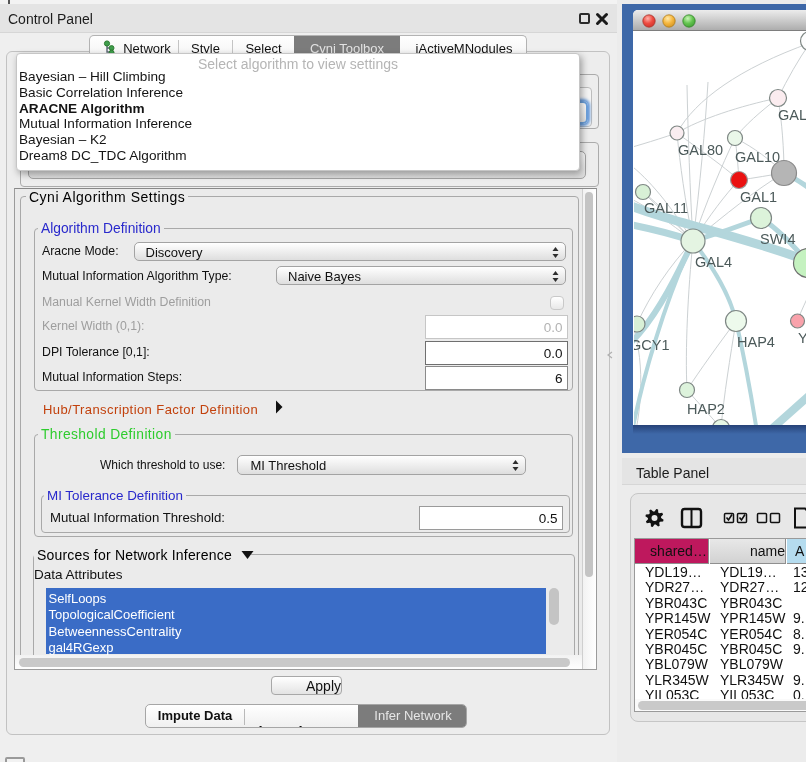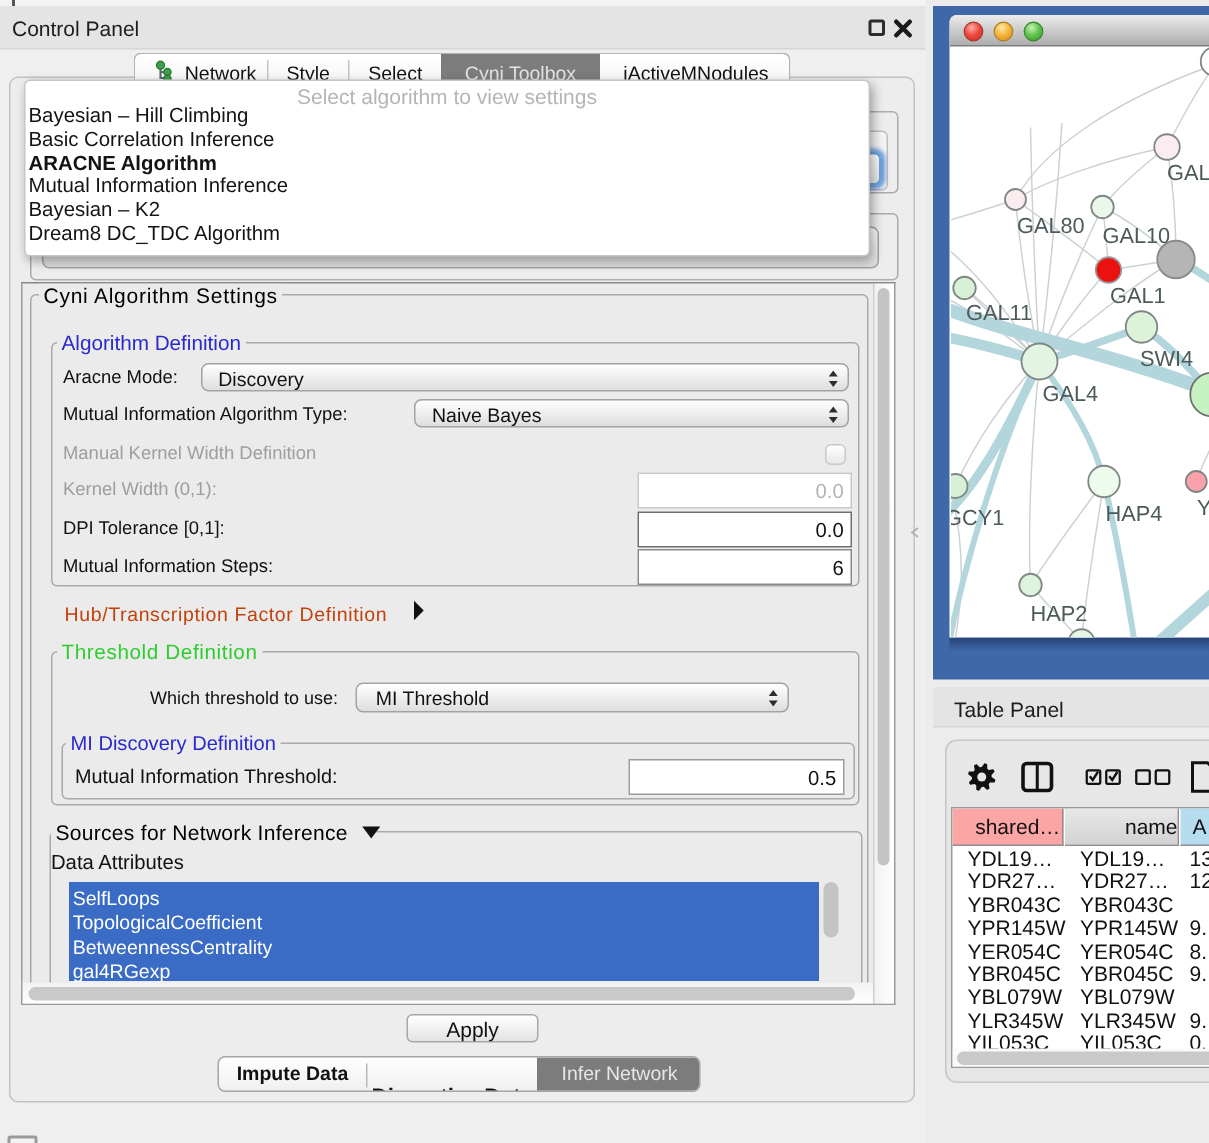--- a/index.html
+++ b/index.html
@@ -90,42 +90,42 @@
       </svg>
   <div class="grp" style="left:19px;top:245px;width:539px;height:103px">
         <span class="gt" style="left:3px;color:#2ecc2e;font-size:13.8px;letter-spacing:0.4px">Threshold Definition</span>
       </div>
   <div class="lbl" style="left:85px;top:269px;font-size:12px">Which threshold to use:</div>
   <div class="combo" style="left:222px;top:266px;width:289px;height:20px;padding-left:12.5px">MI Threshold<svg class="carr" width="7" height="11" viewBox="0 0 7 11">
           <path d="M3.5 0 L6.5 4 L0.5 4 Z" fill="#2e2e2e"></path>
           <path d="M3.5 11 L0.5 7 L6.5 7 Z" fill="#2e2e2e"></path>
         </svg></div>
   <div class="grp" style="left:26px;top:306px;width:529px;height:38px">
-        <span class="gt" style="left:2px;color:#2929cc;font-size:13.4px">MI Discovery Definition</span>
+        <span class="gt" style="left:2px;color:#2929cc;font-size:13.4px">MI Tolerance Definition</span>
       </div>
   <div class="lbl" style="left:35px;top:321px;font-size:13.2px">Mutual Information Threshold:</div>
   <div class="fld" style="left:404px;top:317px;width:143.5px;height:24px;border-color:#9a9a9a">0.5</div>
   <div class="grp" style="left:18px;top:365px;width:542px;height:112px">
         <span class="gt" style="left:0px;font-size:14px;letter-spacing:0.2px">Sources for Network Inference &nbsp;&nbsp;&nbsp;</span>
       </div>
   <svg class="abs" style="left:226px;top:361px" width="13" height="10" viewBox="0 0 13 10">
         <path d="M0.5 1 L12.5 1 L6.5 9 Z" fill="#111"></path>
       </svg>
   <div class="lbl" style="left:19px;top:378px;font-size:13.5px">Data Attributes</div>
   <div class="abs" style="left:30.5px;top:398.5px;width:500px;height:66px;background:#3a6cc6;color:#fff;font-size:13px;line-height:16.4px;padding:3.5px 0 0 3px">SelfLoops<br>TopologicalCoefficient<br>BetweennessCentrality<br>gal4RGexp</div>
   <div class="abs" style="left:534px;top:399px;width:10px;height:37px;background:#c4c4c4;border-radius:5px"></div>
 
   <div class="abs" style="left:567px;top:0;width:14px;height:482px;background:linear-gradient(to right,#f2f2f2,#ffffff);border-left:1px solid #cfcfcf"></div>
   <div class="abs" style="left:570px;top:3px;width:8px;height:385px;background:#c4c4c4;border-radius:4px"></div>
 
   <div class="abs" style="left:0;top:466px;width:567px;height:15px;background:linear-gradient(#f2f2f2,#ffffff)"></div>
   <div class="abs" style="left:4px;top:468.5px;width:551px;height:9px;background:#c9c9c9;border-radius:4.5px"></div>
 </div>
 
-<div class="abs" style="left:271px;top:676px;width:88px;height:19px;background:linear-gradient(#ffffff,#e3e3e3);border:1px solid #a8a8a8;border-radius:4px;font-size:14px;color:#111;text-align:center;padding-top:1px">Apply</div>
+<div class="abs" style="left:271px;top:676px;width:71px;height:19px;background:linear-gradient(#ffffff,#e3e3e3);border:1px solid #a8a8a8;border-radius:4px;font-size:14px;color:#111;text-align:right;padding-top:1px">Apply</div>
 <div class="abs" style="left:145px;top:704px;width:322px;height:24px;background:linear-gradient(#ffffff,#f0f0f0);border:1px solid #a6a6a6;border-radius:5px;overflow:hidden">
   <div class="abs" style="left:98px;top:4px;width:1px;height:16px;background:#b9b9b9"></div>
   <div class="abs" style="left:212px;top:0;width:110px;height:24px;background:#7c7c7c"></div>
   <div class="abs" style="left:0;top:3px;width:98px;text-align:center;font-size:13px;font-weight:bold;color:#111">Impute Data</div>
   <div class="abs" style="left:99px;top:18px;width:113px;text-align:center;font-size:15px;font-weight:bold;color:#111">Discretize Data</div>
   <div class="abs" style="left:212px;top:3px;width:110px;text-align:center;font-size:13px;color:#e6e6e6">Infer Network</div>
 </div>
 
 <div class="abs" style="left:16px;top:53px;width:564px;height:118px;background:#fff;border:1px solid #c6c6c6;border-radius:4px;box-shadow:2px 3px 7px rgba(0,0,0,.35);font-size:13.6px;color:#141414;z-index:5">
   <div style="text-align:center;color:#b5b5b5;font-size:14px;padding-top:2px;height:15px">Select algorithm to view settings</div>
@@ -257,21 +257,21 @@
     <rect x="93.5" y="7.5" width="9" height="9" rx="1"></rect>
     <path d="M82.5 11.5 L84.5 14 L88 8.5" stroke-width="1.6"></path>
     <path d="M95.5 11.5 L97.5 14 L101 8.5" stroke-width="1.6"></path>
     <rect x="113.5" y="7.5" width="9" height="9" rx="1"></rect>
     <rect x="126.5" y="7.5" width="9" height="9" rx="1"></rect>
   </g>
   <path d="M151 2.5 L161 2.5 L165 6.5 L165 21.5 L151 21.5 Z" fill="none" stroke="#111" stroke-width="2"></path>
 </svg>
 
 <div class="abs" style="left:634px;top:538px;width:172px;height:174px;background:#fff;border:1px solid #9a9a9a;border-right:none;overflow:hidden;font-size:14px;color:#111">
-  <div class="abs" style="left:0;top:0;width:74px;height:25px;background:#fca5a5;border-right:1px solid #8f8f8f;border-bottom:1px solid #8f8f8f;text-align:center;padding-top:4px;padding-left:14px">shared…</div>
+  <div class="abs" style="left:0;top:0;width:74px;height:25px;background:#be185d;border-right:1px solid #8f8f8f;border-bottom:1px solid #8f8f8f;text-align:center;padding-top:4px;padding-left:14px">shared…</div>
   <div class="abs" style="left:75px;top:0;width:76px;height:25px;background:linear-gradient(#e8e8e8,#d2d2d2);border-right:1px solid #8f8f8f;border-bottom:1px solid #8f8f8f;text-align:right;padding-top:4px">name</div>
   <div class="abs" style="left:152px;top:0;width:20px;height:25px;background:#b5dcef;border-bottom:1px solid #8f8f8f;padding-top:4px;padding-left:8px">A</div>
   <div class="abs" style="left:10px;top:26px;line-height:15.4px">YDL19…<br>YDR27…<br>YBR043C<br>YPR145W<br>YER054C<br>YBR045C<br>YBL079W<br>YLR345W<br>YIL053C</div>
   <div class="abs" style="left:85px;top:26px;line-height:15.4px">YDL19…<br>YDR27…<br>YBR043C<br>YPR145W<br>YER054C<br>YBR045C<br>YBL079W<br>YLR345W<br>YIL053C</div>
   <div class="abs" style="left:158px;top:26px;line-height:15.4px">13<br>12<br>&nbsp;<br>9.<br>8.<br>9.<br>&nbsp;<br>9.<br>0.</div>
   <div class="abs" style="left:0;top:160px;width:172px;height:14px;background:#fafafa"></div>
   <div class="abs" style="left:3px;top:162px;width:169px;height:9px;background:#c9c9c9;border-radius:4.5px 0 0 4.5px"></div>
 </div>
 
 </div>

